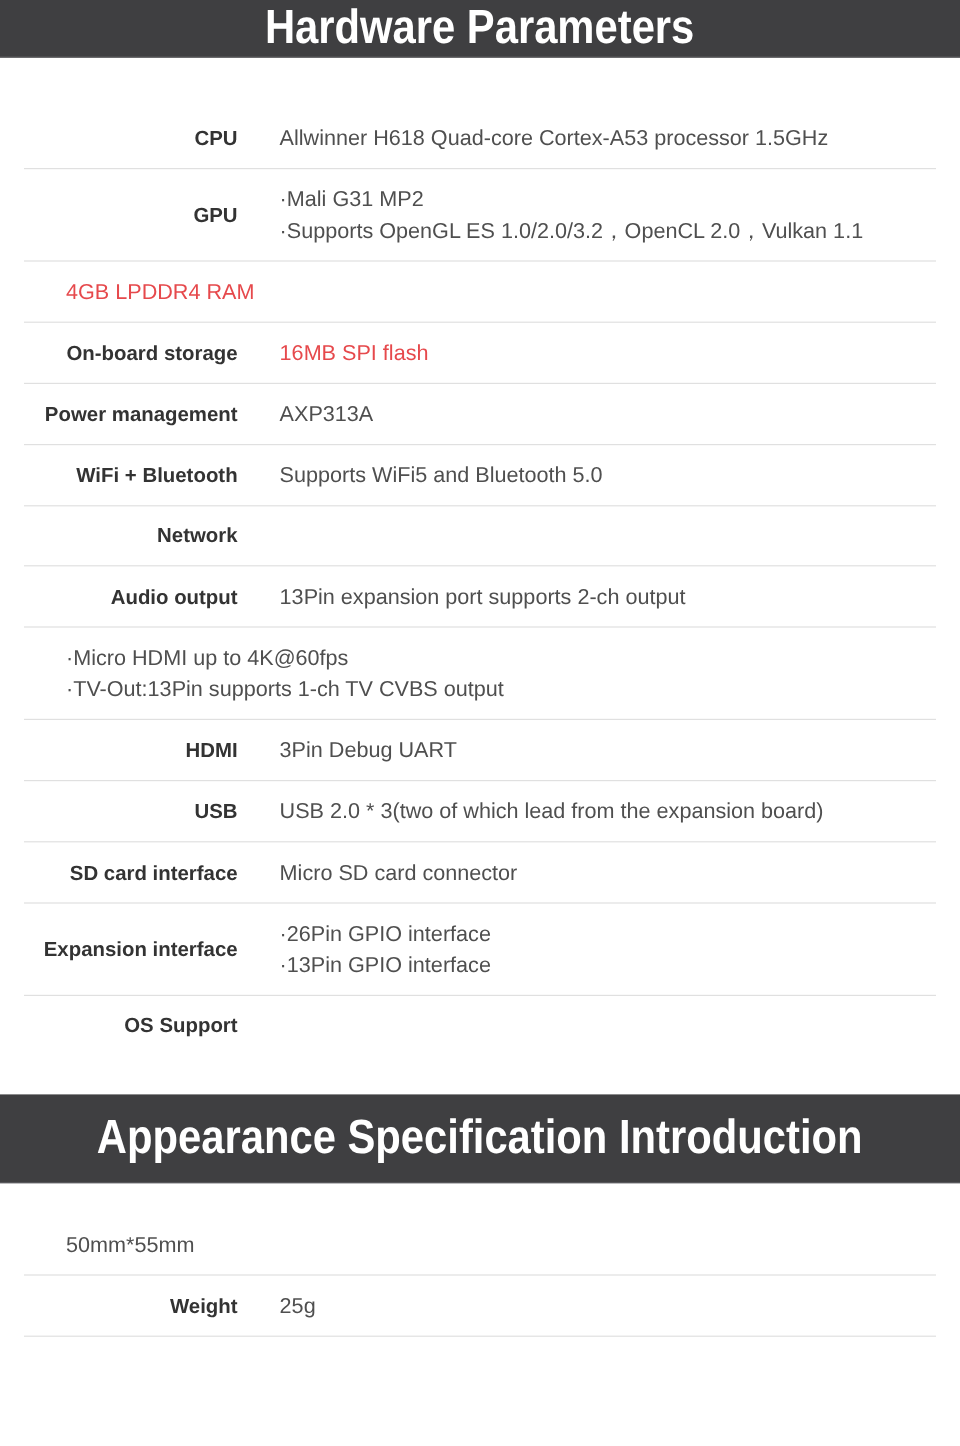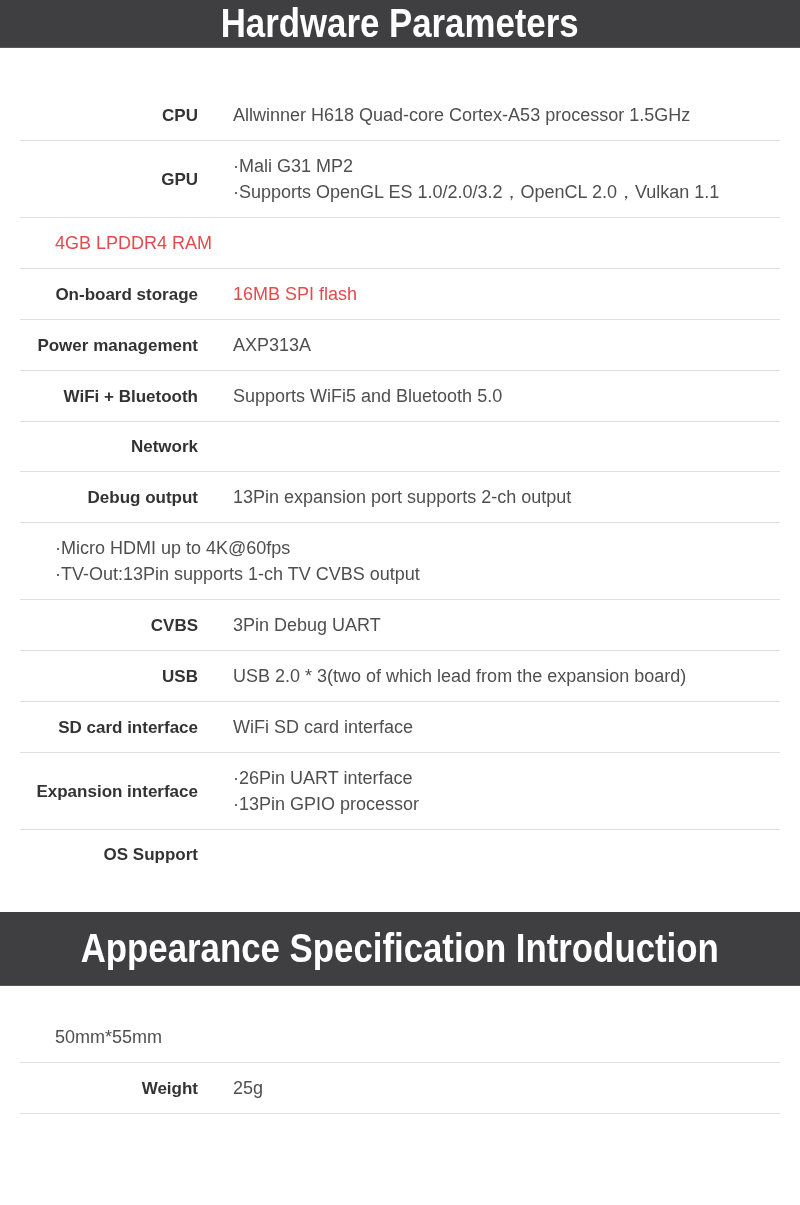--- a/index.html
+++ b/index.html
@@ -116,59 +116,59 @@
     <div class="spec-value">
         <div class="value-line">Supports WiFi5 and Bluetooth 5.0</div>
       </div>
   </div>
 
   <div class="spec-row">
     <div class="spec-label">Network</div>
   </div>
 
   <div class="spec-row">
-    <div class="spec-label">Debug output</div>
+    <div class="spec-label">Audio output</div>
     <div class="spec-value">
         <div class="value-line">13Pin expansion port supports 2-ch output</div>
       </div>
   </div>
 
   <div class="spec-row">
     <div class="spec-value">
         <div class="value-line">·Micro HDMI up to 4K@60fps</div>
         <div class="value-line">·TV-Out:13Pin supports 1-ch TV CVBS output</div>
       </div>
   </div>
 
   <div class="spec-row">
-    <div class="spec-label">CVBS</div>
+    <div class="spec-label">HDMI</div>
     <div class="spec-value">
         <div class="value-line">3Pin Debug UART</div>
       </div>
   </div>
 
   <div class="spec-row">
     <div class="spec-label">USB</div>
     <div class="spec-value">
         <div class="value-line">USB 2.0 * 3(two of which lead from the expansion board)</div>
       </div>
   </div>
 
   <div class="spec-row">
     <div class="spec-label">SD card interface</div>
     <div class="spec-value">
-        <div class="value-line">WiFi SD card interface</div>
+        <div class="value-line">Micro SD card connector</div>
       </div>
   </div>
 
   <div class="spec-row">
     <div class="spec-label">Expansion interface</div>
     <div class="spec-value">
-        <div class="value-line">·26Pin UART interface</div>
-        <div class="value-line">·13Pin GPIO processor</div>
+        <div class="value-line">·26Pin GPIO interface</div>
+        <div class="value-line">·13Pin GPIO interface</div>
       </div>
   </div>
 
 
   <div class="spec-row">
     <div class="spec-label">OS Support</div>
   </div>
 </section>
 
 <header class="section-header second">

